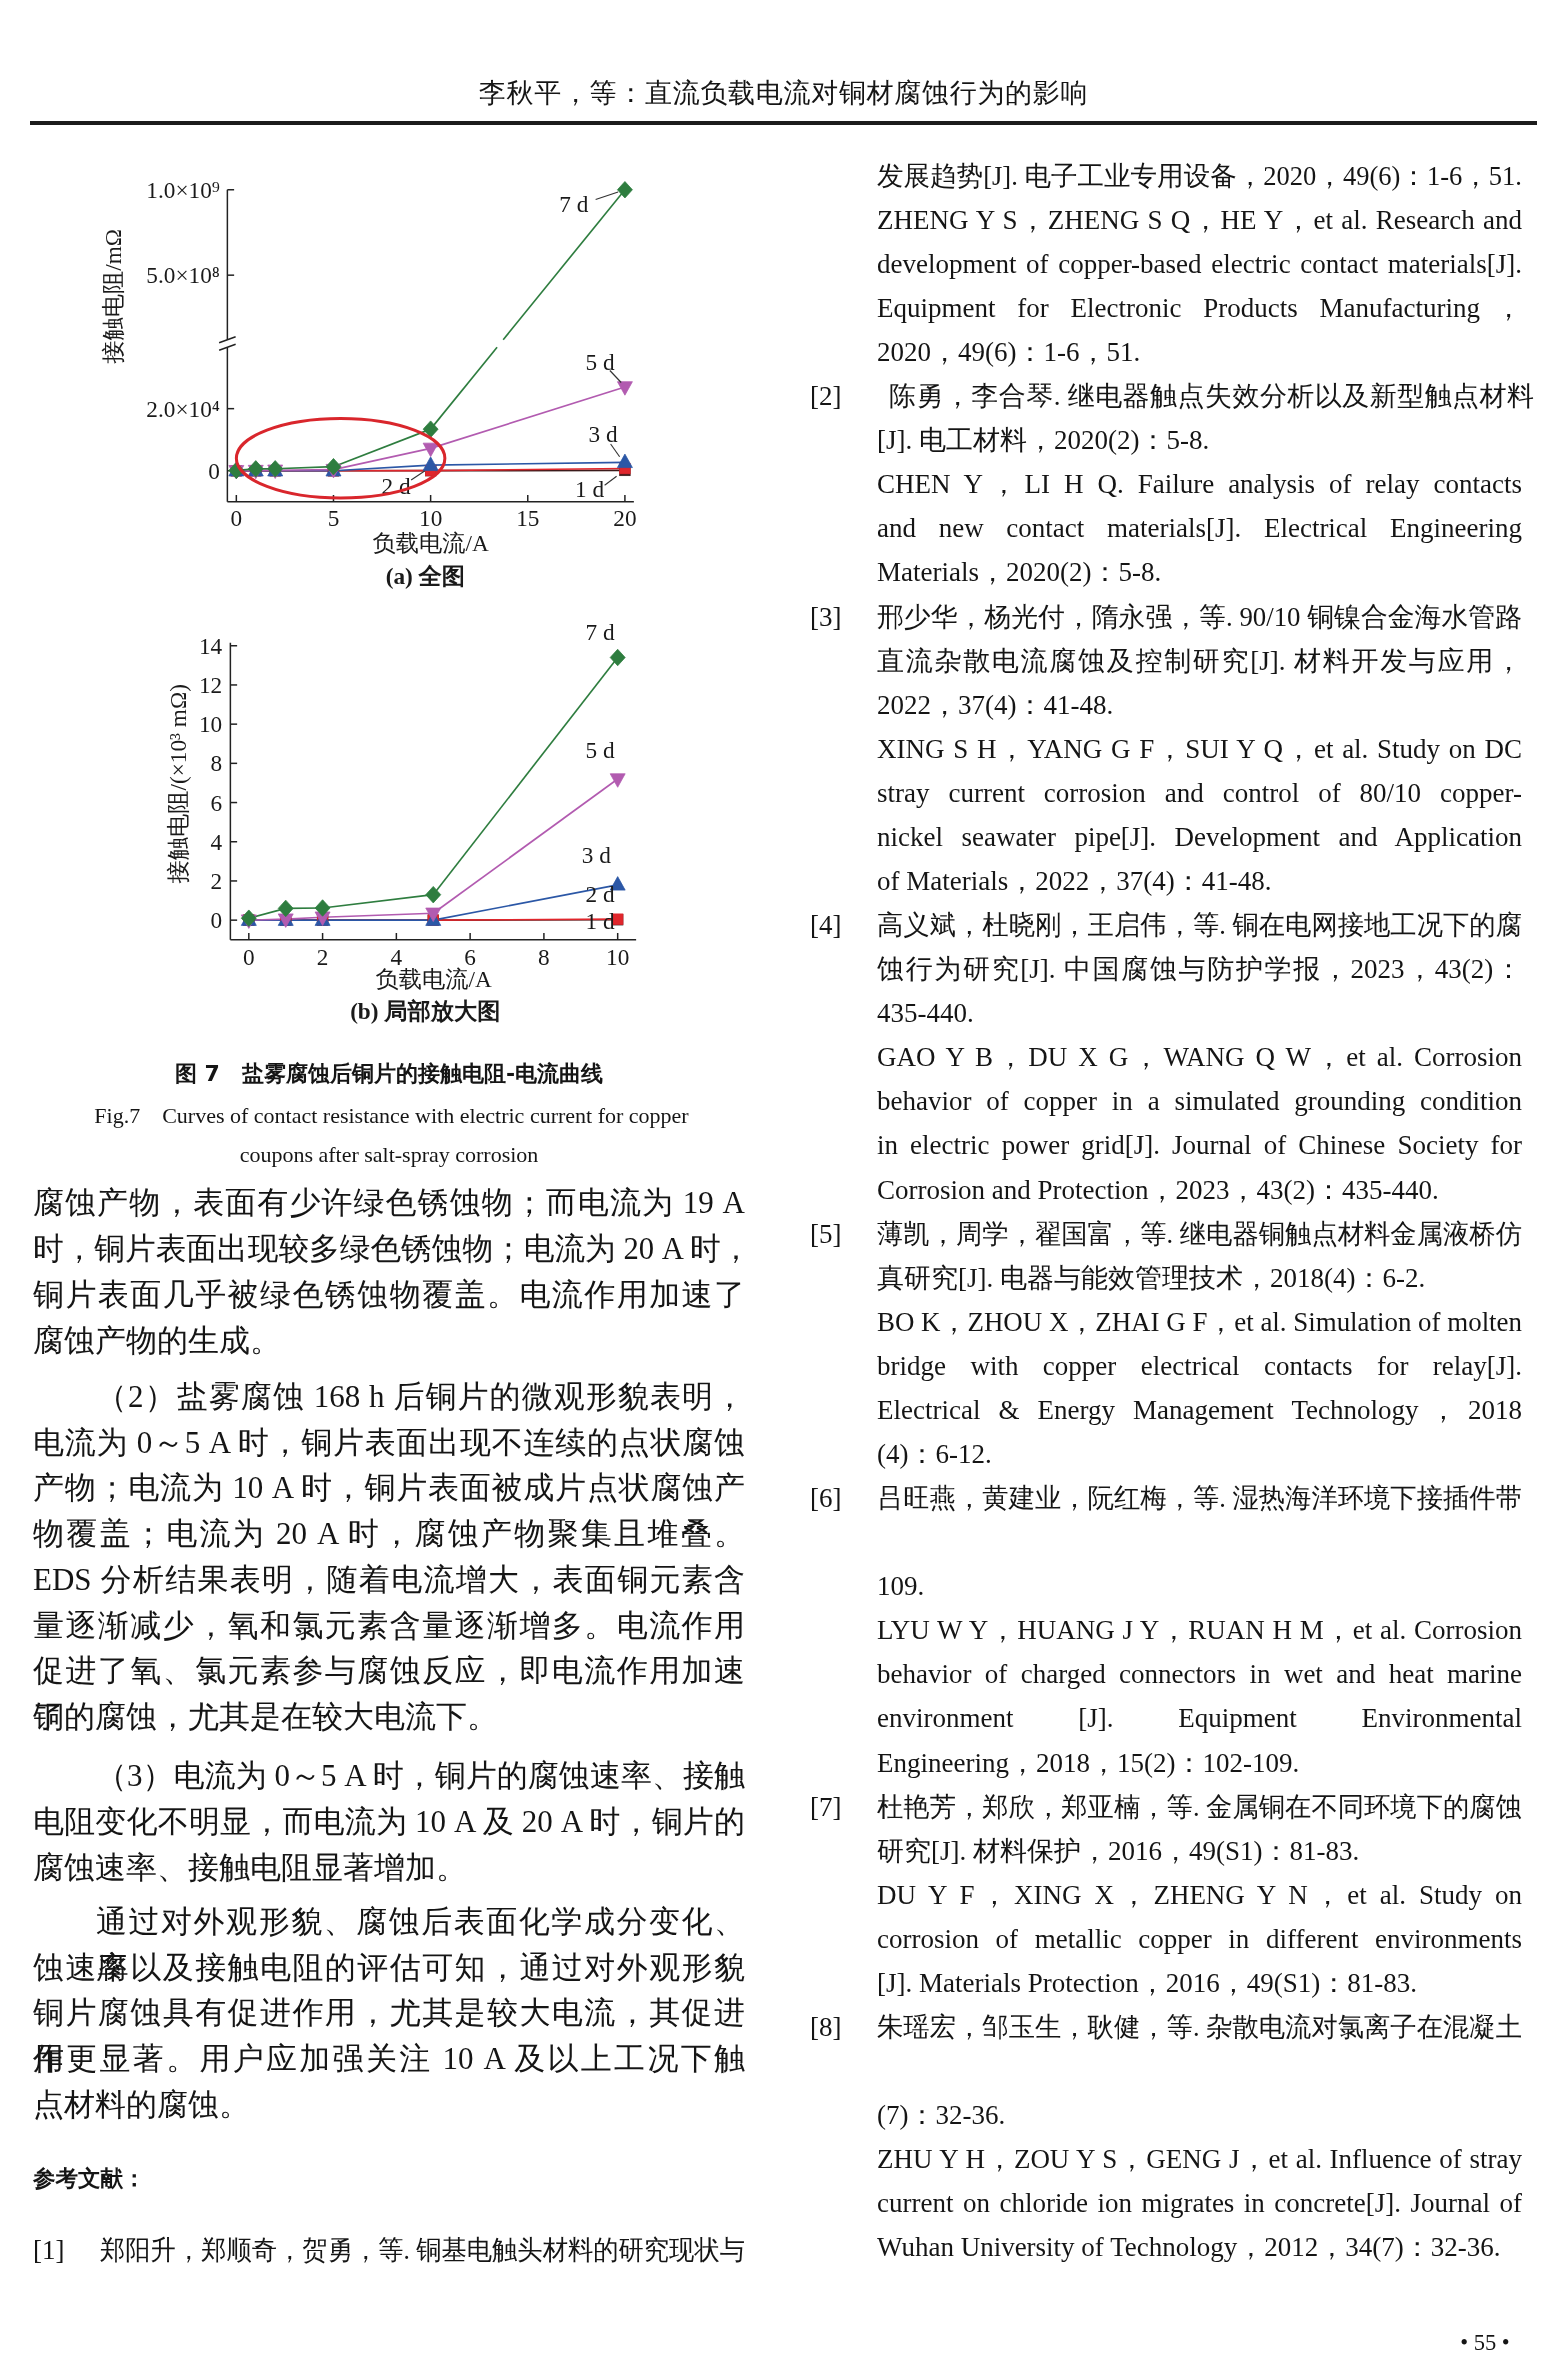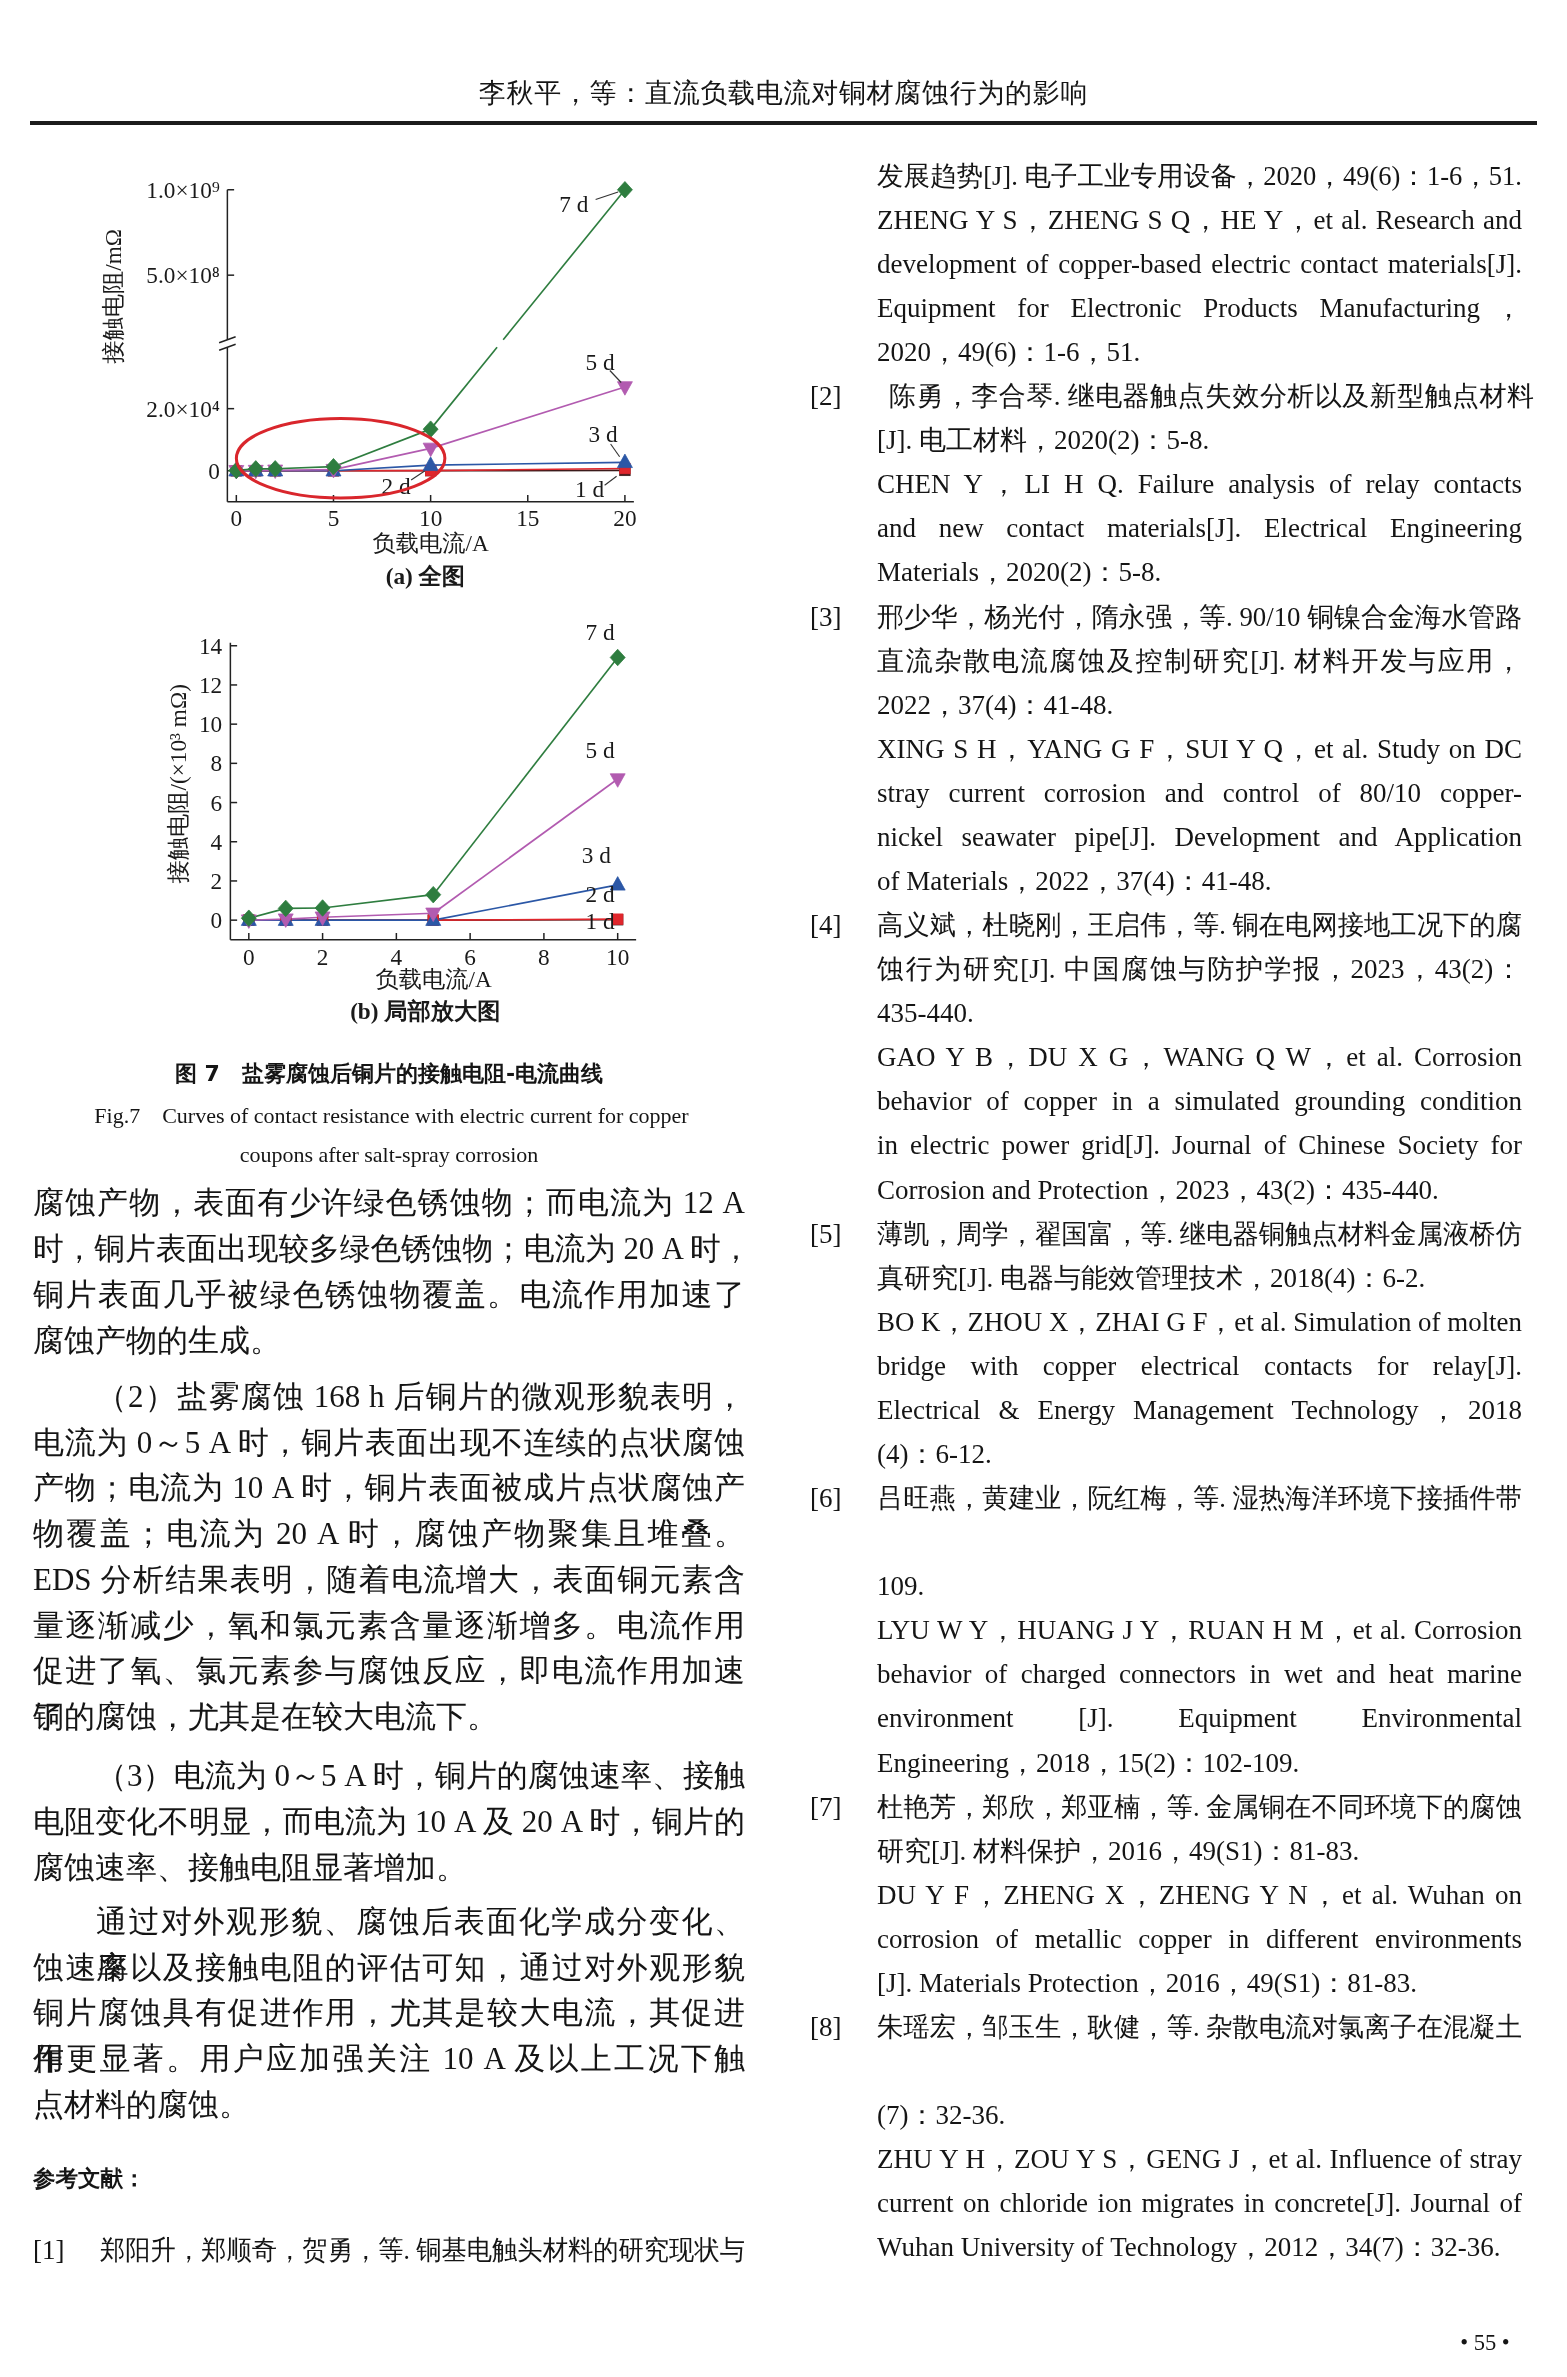--- a/index.html
+++ b/index.html
@@ -220,21 +220,21 @@
   <div class="ln c cap-en" style="left:46px;top:1101px;width:691px;">
     <span class="t" style="white-space: nowrap;">Fig.7　Curves of contact resistance with electric current for copper</span>
   </div>
   <div class="ln c cap-en" style="left:33px;top:1140px;width:712px;">
     <span class="t" style="white-space: nowrap;">coupons after salt-spray corrosion</span>
   </div>
 
   <div class="refs-heading">参考文献：</div>
 
   <div class="page-number">• 55 •</div>
-<div class="ln body-ln j" style="left: 33px; top: 1180px; width: 712px;"><span class="t" style="white-space: normal; width: 712px; text-align: justify; text-align-last: justify;">腐蚀产物，表面有少许绿色锈蚀物；而电流为 12 A</span></div>
+<div class="ln body-ln j" style="left: 33px; top: 1180px; width: 712px;"><span class="t" style="white-space: normal; width: 712px; text-align: justify; text-align-last: justify;">腐蚀产物，表面有少许绿色锈蚀物；而电流为 19 A</span></div>
     <div class="ln body-ln j" style="left: 33px; top: 1226px; width: 712px;"><span class="t" style="white-space: nowrap; transform: scaleX(0.989471);">时，铜片表面出现较多绿色锈蚀物；电流为 20 A 时，</span></div>
     <div class="ln body-ln j" style="left: 33px; top: 1272px; width: 712px;"><span class="t" style="white-space: normal; width: 712px; text-align: justify; text-align-last: justify;">铜片表面几乎被绿色锈蚀物覆盖。电流作用加速了</span></div>
     <div class="ln body-ln" style="left: 33px; top: 1318px; width: 712px;"><span class="t" style="white-space: nowrap;">腐蚀产物的生成。</span></div>
     <div class="ln body-ln j" style="left: 96px; top: 1374px; width: 649px;"><span class="t" style="white-space: normal; width: 649px; text-align: justify; text-align-last: justify;">（2）盐雾腐蚀 168 h 后铜片的微观形貌表明，</span></div>
     <div class="ln body-ln j" style="left: 33px; top: 1420px; width: 712px;"><span class="t" style="white-space: normal; width: 712px; text-align: justify; text-align-last: justify;">电流为 0～5 A 时，铜片表面出现不连续的点状腐蚀</span></div>
     <div class="ln body-ln j" style="left: 33px; top: 1465px; width: 712px;"><span class="t" style="white-space: normal; width: 712px; text-align: justify; text-align-last: justify;">产物；电流为 10 A 时，铜片表面被成片点状腐蚀产</span></div>
     <div class="ln body-ln j" style="left: 33px; top: 1511px; width: 712px;"><span class="t" style="white-space: normal; width: 712px; text-align: justify; text-align-last: justify;">物覆盖；电流为 20 A 时，腐蚀产物聚集且堆叠。</span></div>
     <div class="ln body-ln j" style="left: 33px; top: 1557px; width: 712px;"><span class="t" style="white-space: normal; width: 712px; text-align: justify; text-align-last: justify;">EDS 分析结果表明，随着电流增大，表面铜元素含</span></div>
     <div class="ln body-ln j" style="left: 33px; top: 1603px; width: 712px;"><span class="t" style="white-space: normal; width: 712px; text-align: justify; text-align-last: justify;">量逐渐减少，氧和氯元素含量逐渐增多。电流作用</span></div>
     <div class="ln body-ln j" style="left: 33px; top: 1648px; width: 712px;"><span class="t" style="white-space: normal; width: 712px; text-align: justify; text-align-last: justify;">促进了氧、氯元素参与腐蚀反应，即电流作用加速了</span></div>
@@ -286,21 +286,21 @@
     <div class="ref-num" style="left: 810px; top: 1476px;">[6]</div>
     <div class="ln ref-ln j" style="left: 877px; top: 1476px; width: 645px;"><span class="t" style="white-space: nowrap; transform: scaleX(0.975057);">吕旺燕，黄建业，阮红梅，等. 湿热海洋环境下接插件带</span></div>
     <div class="ln ref-ln" style="left: 877px; top: 1564px; width: 645px;"><span class="t" style="white-space: nowrap;">109.</span></div>
     <div class="ln ref-ln j" style="left: 877px; top: 1608px; width: 645px;"><span class="t" style="white-space: normal; width: 645px; text-align: justify; text-align-last: justify;">LYU W Y，HUANG J Y，RUAN H M，et al. Corrosion</span></div>
     <div class="ln ref-ln j" style="left: 877px; top: 1652px; width: 645px;"><span class="t" style="white-space: normal; width: 645px; text-align: justify; text-align-last: justify;">behavior of charged connectors in wet and heat marine</span></div>
     <div class="ln ref-ln j" style="left: 877px; top: 1696px; width: 645px;"><span class="t" style="white-space: normal; width: 645px; text-align: justify; text-align-last: justify;">environment [J]. Equipment Environmental</span></div>
     <div class="ln ref-ln" style="left: 877px; top: 1741px; width: 645px;"><span class="t" style="white-space: nowrap;">Engineering，2018，15(2)：102-109.</span></div>
     <div class="ref-num" style="left: 810px; top: 1785px;">[7]</div>
     <div class="ln ref-ln j" style="left: 877px; top: 1785px; width: 645px;"><span class="t" style="white-space: nowrap; transform: scaleX(0.975057);">杜艳芳，郑欣，郑亚楠，等. 金属铜在不同环境下的腐蚀</span></div>
     <div class="ln ref-ln" style="left: 877px; top: 1829px; width: 645px;"><span class="t" style="white-space: nowrap;">研究[J]. 材料保护，2016，49(S1)：81-83.</span></div>
-    <div class="ln ref-ln j" style="left: 877px; top: 1873px; width: 645px;"><span class="t" style="white-space: normal; width: 645px; text-align: justify; text-align-last: justify;">DU Y F，ZHENG X，ZHENG Y N，et al. Wuhan on</span></div>
+    <div class="ln ref-ln j" style="left: 877px; top: 1873px; width: 645px;"><span class="t" style="white-space: normal; width: 645px; text-align: justify; text-align-last: justify;">DU Y F，XING X，ZHENG Y N，et al. Study on</span></div>
     <div class="ln ref-ln j" style="left: 877px; top: 1917px; width: 645px;"><span class="t" style="white-space: normal; width: 645px; text-align: justify; text-align-last: justify;">corrosion of metallic copper in different environments</span></div>
     <div class="ln ref-ln" style="left: 877px; top: 1961px; width: 645px;"><span class="t" style="white-space: nowrap;">[J]. Materials Protection，2016，49(S1)：81-83.</span></div>
     <div class="ref-num" style="left: 810px; top: 2005px;">[8]</div>
     <div class="ln ref-ln j" style="left: 877px; top: 2005px; width: 645px;"><span class="t" style="white-space: nowrap; transform: scaleX(0.975057);">朱瑶宏，邹玉生，耿健，等. 杂散电流对氯离子在混凝土</span></div>
     <div class="ln ref-ln" style="left: 877px; top: 2093px; width: 645px;"><span class="t" style="white-space: nowrap;">(7)：32-36.</span></div>
     <div class="ln ref-ln j" style="left: 877px; top: 2137px; width: 645px;"><span class="t" style="white-space: normal; width: 645px; text-align: justify; text-align-last: justify;">ZHU Y H，ZOU Y S，GENG J，et al. Influence of stray</span></div>
     <div class="ln ref-ln j" style="left: 877px; top: 2181px; width: 645px;"><span class="t" style="white-space: normal; width: 645px; text-align: justify; text-align-last: justify;">current on chloride ion migrates in concrete[J]. Journal of</span></div>
     <div class="ln ref-ln" style="left: 877px; top: 2225px; width: 645px;"><span class="t" style="white-space: nowrap;">Wuhan University of Technology，2012，34(7)：32-36.</span></div>
   </div>
 

